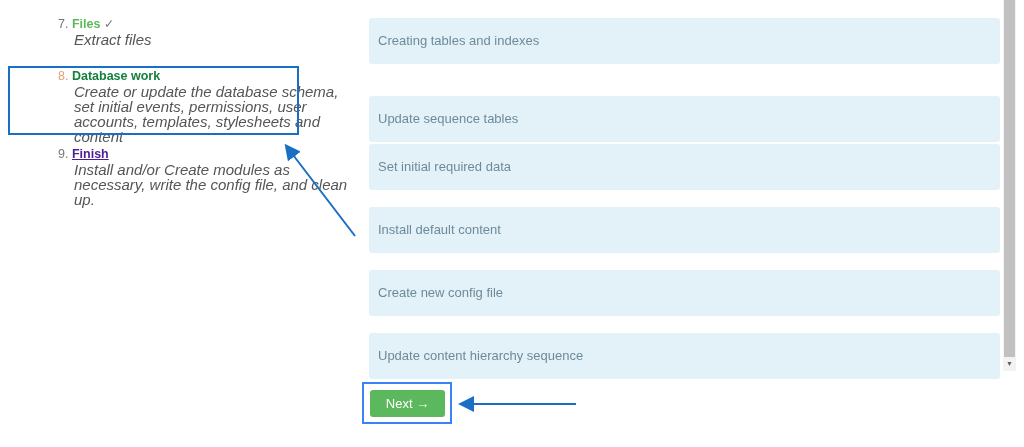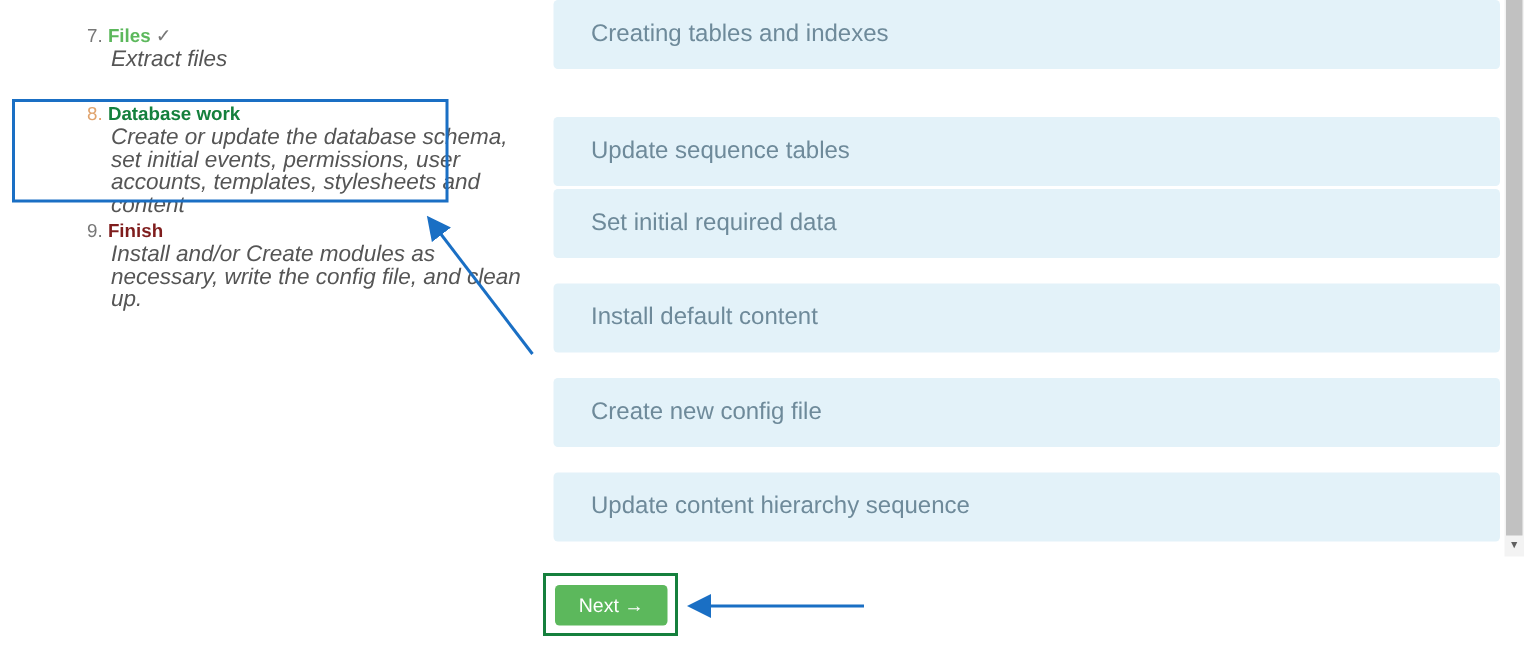--- a/index.html
+++ b/index.html
@@ -8,33 +8,33 @@
 
   .sidebar { position: absolute; left: 0; top: 0; width: 340px; }
   .step { position: absolute; left: 12px; width: 290px; margin-left: 46px; }
   .step-title { font-size: 12.5px; line-height: 15px; color: #555; }
   .step-title .num { color: #777; font-weight: normal; }
   .step-title .name { font-weight: bold; }
   .step-desc { font-size: 15px; line-height: 15px; color: #555; font-style: italic; padding-left: 16px; }
   .step.done .name { color: #5cb85c; }
   .step.active .name { color: #15803d; }
   .step.active .num { color: #e0a46e; }
-  .step.pending .name { color: #7f1d1d; }
+  .step.pending .name { color: #4c1d95; text-decoration: underline; }
 
   .highlight-box { position: absolute; left: 8px; top: 66px; width: 291px; height: 69px; border: 2px solid #1a6fc4; }
 
   .tasks { position: absolute; left: 369px; top: 0; width: 631px; }
   .task { position: absolute; left: 0; width: 631px; height: 46px; background: #e3f2f9; border-radius: 3px;
-          font-size: 16px; color: #6e8a9a; padding-left: 25px; line-height: 46px; }
+          font-size: 13px; color: #6e8a9a; padding-left: 9px; line-height: 46px; margin-top: 18px; }
 
   .scrollbar { position: absolute; left: 1003px; top: 0; width: 13px; height: 371px; background: #f3f3f3; }
   .scroll-thumb { position: absolute; left: 1px; top: 0; width: 11px; height: 357px; background: #c1c1c1; }
   .scroll-down { position: absolute; left: 0; top: 357px; width: 13px; height: 14px; font-size: 7px; color: #606060; text-align: center; line-height: 14px; }
 
-  .next-wrap { position: absolute; left: 362px; top: 382px; width: 90px; height: 42px; border: 2px solid #15803d; }
+  .next-wrap { position: absolute; left: 362px; top: 382px; width: 90px; height: 42px; border: 2px solid #3b82f6; }
   .next-btn { position: absolute; left: 6px; top: 6px; width: 75px; height: 27px; background: #5cb85c; border-radius: 3px;
               color: #ffffff; font-size: 13px; text-align: center; line-height: 27px; border: none; font-family: "Liberation Sans", sans-serif; cursor: pointer; }
 
   svg.arrows { position: absolute; left: 0; top: 0; width: 1024px; height: 447px; pointer-events: none; }
 </style>
 </head>
 <body>
 
 <div class="sidebar">
   <div class="step done" style="top:17px;">

